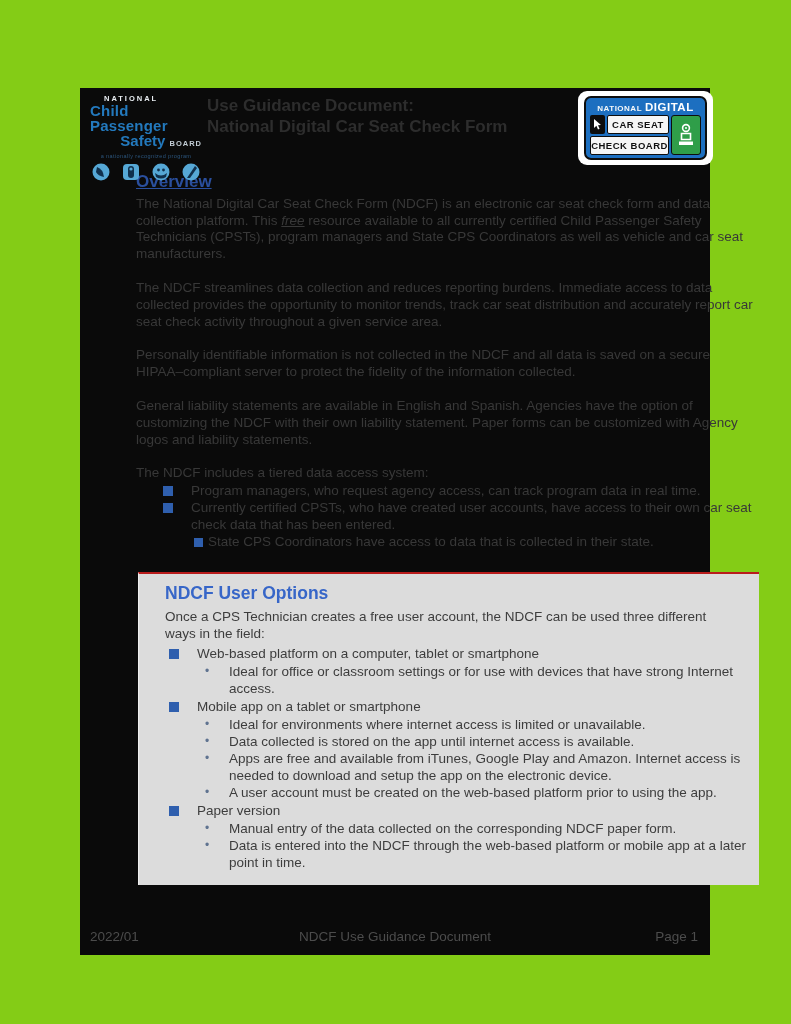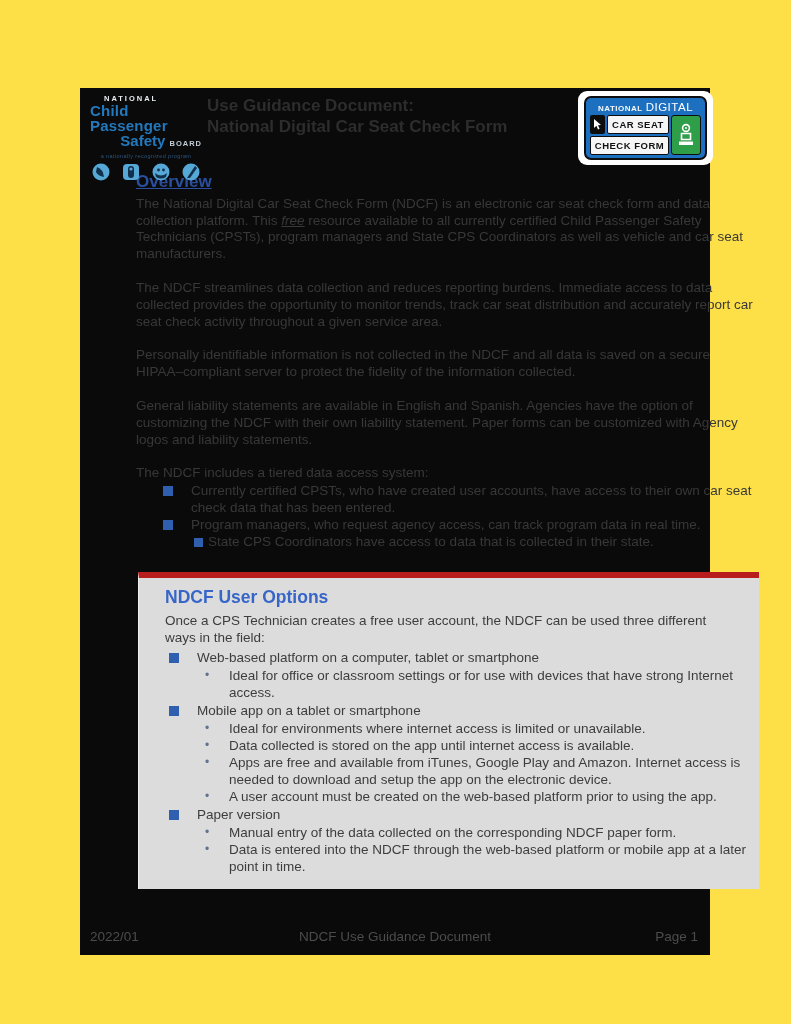--- a/index.html
+++ b/index.html
@@ -1,17 +1,17 @@
 <!DOCTYPE html>
 <html><head>
 <meta charset="utf-8">
 <style>
   * { margin:0; padding:0; box-sizing:border-box; }
   html,body { width:791px; height:1024px; background:#ffffff; font-family:"Liberation Sans", sans-serif; }
-  .canvas { position:relative; width:791px; height:1024px; background:#fde047; overflow:hidden; }
+  .canvas { position:relative; width:791px; height:1024px; background:#84cc16; overflow:hidden; }
 
   
   .page-black {
     position:absolute; left:80px; top:88px; width:630px; height:867px;
     background:#0a0a0a; color:#383838;
   }
 
   
   .header { position:relative; height:80px; }
   .board-logo { position:absolute; left:10px; top:6px; width:112px; }
@@ -31,21 +31,21 @@
   .badge-wrap {
     position:absolute; right:-3px; top:3px; width:135px; height:74px;
     background:#ffffff; border-radius:9px; padding:5px 6px;
   }
   .badge {
     width:100%; height:100%; background:#1d6fc0; border:2px solid #0d0d0d; border-radius:7px;
     padding:3px 4px; display:flex; flex-direction:column; gap:2px;
   }
   .badge-top { display:flex; align-items:baseline; justify-content:center; gap:3px; }
   .badge-top .b-nat { color:#f5f8fa; font-size:8px; font-weight:bold; letter-spacing:.5px; }
-  .badge-top .b-dig { color:#ffffff; font-size:11.5px; font-weight:normal; letter-spacing:.5px; }
+  .badge-top .b-dig { color:#ffffff; font-size:11.5px; font-weight:bold; letter-spacing:.5px; }
   .badge-body { display:flex; flex:1; gap:2px; }
   .badge-left { flex:1; display:flex; flex-direction:column; gap:2px; }
   .badge-row1 { display:flex; gap:2px; flex:1; }
   .b-cursorbox { width:15px; background:#0d0d0d; border-radius:2px; display:flex; align-items:center; justify-content:center; }
   .b-whitebox { flex:1; background:#f6f6f6; border:1px solid #0d0d0d; border-radius:2px;
     color:#111; font-size:9.5px; font-weight:bold; display:flex; align-items:center; justify-content:center; letter-spacing:.5px; }
   .badge-row2 { flex:1; display:flex; }
   .b-green { width:30px; background:#2f9e49; border:1px solid #0d0d0d; border-radius:3px; display:flex; align-items:center; justify-content:center; }
 
   
@@ -56,21 +56,21 @@
   .tier-intro { margin-bottom:0; }
   .sq-list { list-style:none; margin-top:1px; }
   .sq-list li { position:relative; padding-left:55px; width:618px; }
   .sq { position:absolute; left:27px; top:3px; width:10px; height:10px; background:#2f5fae; }
   .sub-sq-line { position:relative; padding-left:72px; width:618px; }
   .sub-sq { position:absolute; left:58px; top:4px; width:9px; height:9px; background:#2f5fae; }
 
   
   .options-box {
     margin:22px 0 0 2px; width:621px; background:#dcdcdc;
-    border-top:6px solid #b91c1c; border-left:1px solid #eeeeee;
+    border-top:2px solid #b91c1c; border-left:1px solid #eeeeee;
     padding:11px 14px 14px 26px; color:#3d3d3d;
   }
   .opt-head { color:#3766c8; font-size:17.5px; font-weight:bold; margin-bottom:6px; }
   .opt-intro { font-size:13.5px; line-height:17px; width:575px; margin-bottom:3px; }
   .opt-group { position:relative; }
   .opt-title { position:relative; padding-left:32px; font-weight:normal; font-size:13.5px; line-height:18px; }
   .opt-title .sq2 { position:absolute; left:4px; top:4px; width:10px; height:10px; background:#2f5fae; }
   .dot-list { list-style:none; }
   .dot-list li { position:relative; padding-left:64px; font-size:13.5px; line-height:17.2px; width:600px; }
   .dot-list li::before { content:"•"; position:absolute; left:40px; top:0; color:#5f7390; font-size:12px; }
@@ -146,21 +146,21 @@
             <div class="badge-left">
               <div class="badge-row1">
                 <span class="b-cursorbox">
                   <svg width="9" height="11" viewBox="0 0 9 11">
                       <path d="M1 0 L1 9 L3.4 6.8 L5 10.5 L6.6 9.8 L5 6.2 L8 6 z" fill="#ffffff"></path>
                     </svg>
                 </span>
                 <span class="b-whitebox">CAR SEAT</span>
               </div>
               <div class="badge-row2">
-                <span class="b-whitebox">CHECK FORM</span>
+                <span class="b-whitebox">CHECK BOARD</span>
               </div>
             </div>
             <div class="b-green">
               <svg width="20" height="26" viewBox="0 0 20 26">
                 <circle cx="10" cy="6" r="3.4" fill="none" stroke="#ffffff" stroke-width="1.6"></circle>
                 <circle cx="10" cy="6" r="1" fill="#ffffff"></circle>
                 <path d="M5.5 11.5 h9 v6 h-9 z" fill="none" stroke="#ffffff" stroke-width="1.6"></path>
                 <path d="M3 19.5 h14 v3.5 h-14 z" fill="#ffffff"></path>
               </svg>
             </div>
@@ -176,22 +176,22 @@
 
       <div class="para">The NDCF streamlines data collection and reduces reporting burdens. Immediate access to data collected provides the opportunity to monitor trends, track car seat distribution and accurately report car seat check activity throughout a given service area.</div>
 
       <div class="para">Personally identifiable information is not collected in the NDCF and all data is saved on a secure HIPAA–compliant server to protect the fidelity of the information collected.</div>
 
       <div class="para">General liability statements are available in English and Spanish. Agencies have the option of customizing the NDCF with their own liability statement. Paper forms can be customized with Agency logos and liability statements.</div>
 
       <div class="tier-intro">The NDCF includes a tiered data access system:</div>
 
       <ul class="sq-list">
+        <li><span class="sq"></span><span>Program managers, who request agency access, can track program data in real time.</span></li>
         <li><span class="sq"></span><span>Currently certified CPSTs, who have created user accounts, have access to their own car seat check data that has been entered.</span></li>
-        <li><span class="sq"></span><span>Program managers, who request agency access, can track program data in real time.</span></li>
       </ul>
       <div class="sub-sq-line"><span class="sub-sq"></span><span>State CPS Coordinators have access to data that is collected in their state.</span></div>
 
       <div class="options-box">
         <div class="opt-head">NDCF User Options</div>
         <div class="opt-intro">Once a CPS Technician creates a free user account, the NDCF can be used three different ways in the field:</div>
 
         <div class="opt-group">
           <div class="opt-title"><span class="sq2"></span><span>Web-based platform on a computer, tablet or smartphone</span></div>
           <ul class="dot-list">

